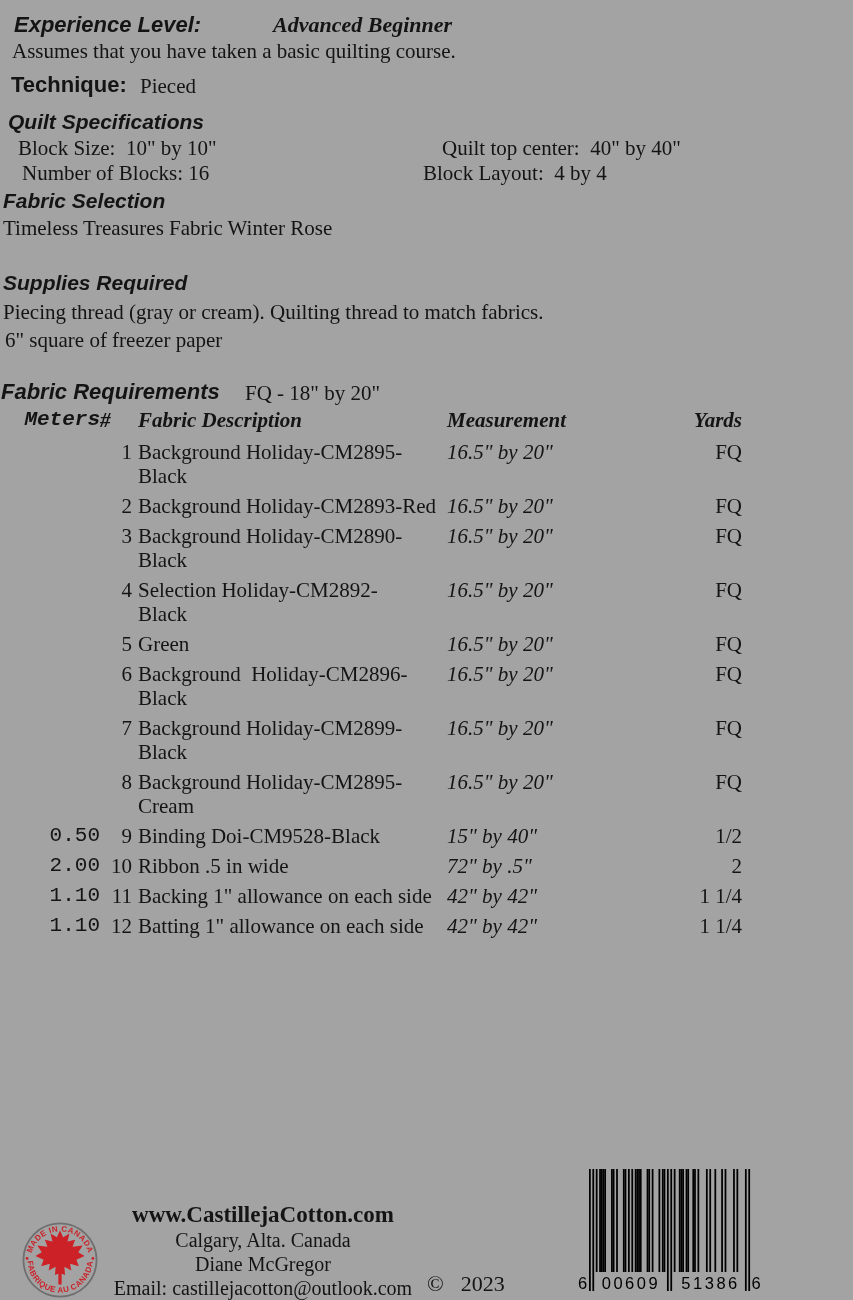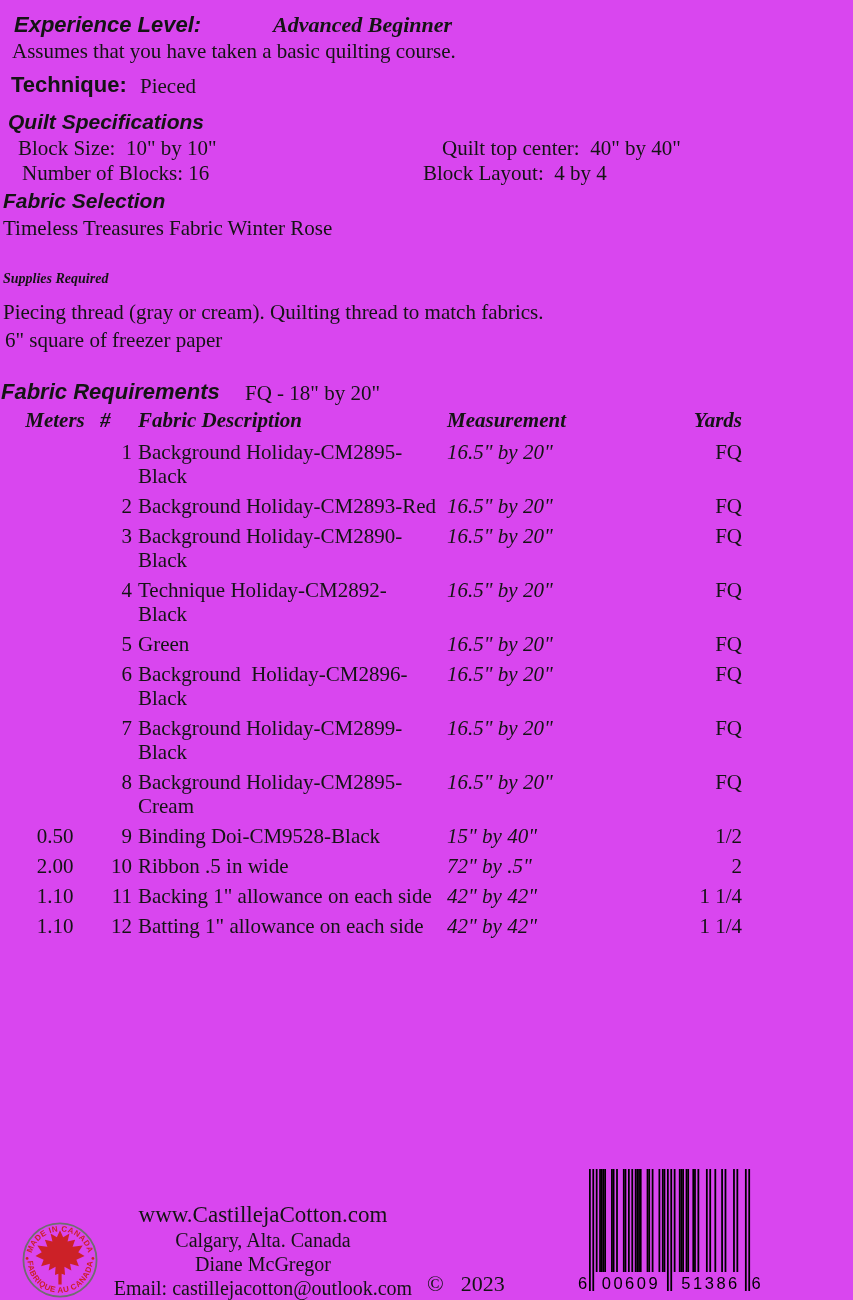--- a/index.html
+++ b/index.html
@@ -1,40 +1,40 @@
 <!DOCTYPE html>
 <html><head>
 <meta charset="utf-8">
 <title>Quilt Pattern Sheet</title>
 <style>
   html,body{margin:0;padding:0;background:#e8e8e8;}
-  #page{position:relative;width:853px;height:1300px;background:#d946ef;overflow:hidden;
+  #page{position:relative;width:853px;height:1300px;background:#a3a3a3;overflow:hidden;
         font-family:"Liberation Serif",serif;color:#141414;margin:0 auto;}
   .abs{position:absolute;white-space:pre;}
   .serif{font-family:"Liberation Serif",serif;font-size:21px;}
   .serif-bi{font-family:"Liberation Serif",serif;font-weight:bold;font-style:italic;}
   .sans-bi{font-family:"Liberation Sans",sans-serif;font-weight:bold;font-style:italic;}
   .sans-b{font-family:"Liberation Sans",sans-serif;font-weight:bold;}
 
   
   #fab-table{position:absolute;left:10px;top:408px;width:742px;}
   .t-head,.t-row{display:grid;grid-template-columns:90px 32px 310px 180px 120px;align-items:start;}
   .t-head{font-family:"Liberation Serif",serif;font-weight:bold;font-style:italic;font-size:21px;
           line-height:24px;margin-bottom:8px;}
   .t-row{font-size:21px;line-height:24px;margin-bottom:6px;}
-  .c-meters{text-align:center;}
+  .c-meters{text-align:right;font-family:Liberation Mono, monospace;}
   .c-num{text-align:right;}
   .c-desc{padding-left:6px;white-space:pre-wrap;}
   .c-meas{padding-left:5px;font-style:italic;white-space:pre;}
   .c-yards{text-align:right;}
   .t-head .c-num{text-align:left;}
 
   
   #footer-center{position:absolute;left:85px;top:1201px;width:356px;text-align:center;}
-  #footer-center .site{font-family:"Liberation Serif",serif;font-weight:normal;font-size:23px;line-height:27px;}
+  #footer-center .site{font-family:"Liberation Serif",serif;font-weight:bold;font-size:23px;line-height:27px;}
   #footer-center .fline{font-size:20px;line-height:24px;}
   #copyright{position:absolute;left:427px;top:1271px;font-size:22px;display:flex;gap:17px;}
   #logo{position:absolute;left:21px;top:1221px;width:78px;height:78px;}
   #barcode{position:absolute;left:573px;top:1169px;}
   #barcode text{font-family:"Liberation Sans",sans-serif;font-size:16.5px;fill:#000;}
   .ring-text{font-family:"Liberation Sans",sans-serif;font-size:9.8px;font-weight:bold;letter-spacing:0.6px;}
 </style>
 </head>
 <body>
 
@@ -49,21 +49,21 @@
 
   <div class="abs sans-bi" style="left:8px;top:110px;font-size:21px;">Quilt Specifications</div>
   <div class="abs serif" style="left:18px;top:136px;">Block Size:  10" by 10"</div>
   <div class="abs serif" style="left:442px;top:136px;">Quilt top center:  40" by 40"</div>
   <div class="abs serif" style="left:22px;top:161px;">Number of Blocks: 16</div>
   <div class="abs serif" style="left:423px;top:161px;">Block Layout:  4 by 4</div>
 
   <div class="abs sans-bi" style="left:3px;top:189px;font-size:21px;">Fabric Selection</div>
   <div class="abs serif" style="left:3px;top:216px;">Timeless Treasures Fabric Winter Rose</div>
 
-  <div class="abs sans-bi" style="left:3px;top:271px;font-size:14px;font-family:Liberation Serif, serif;">Supplies Required</div>
+  <div class="abs sans-bi" style="left:3px;top:271px;font-size:21px;">Supplies Required</div>
   <div class="abs serif" style="left:3px;top:300px;">Piecing thread (gray or cream). Quilting thread to match fabrics.</div>
   <div class="abs serif" style="left:5px;top:328px;">6" square of freezer paper</div>
 
   <div class="abs sans-bi" style="left:1px;top:379px;font-size:22px;">Fabric Requirements</div>
   <div class="abs serif" style="left:245px;top:381px;">FQ - 18" by 20"</div>
 
   <div id="fab-table">
     <div class="t-head">
       <div class="c-meters">Meters</div>
       <div class="c-num">#</div>
@@ -89,21 +89,21 @@
         <div class="t-row">
           <div class="c-meters"></div>
           <div class="c-num">3</div>
           <div class="c-desc"><div>Background Holiday-CM2890-</div><div>Black</div></div>
           <div class="c-meas">16.5" by 20"</div>
           <div class="c-yards">FQ</div>
         </div>
         <div class="t-row">
           <div class="c-meters"></div>
           <div class="c-num">4</div>
-          <div class="c-desc"><div>Technique Holiday-CM2892-</div><div>Black</div></div>
+          <div class="c-desc"><div>Selection Holiday-CM2892-</div><div>Black</div></div>
           <div class="c-meas">16.5" by 20"</div>
           <div class="c-yards">FQ</div>
         </div>
         <div class="t-row">
           <div class="c-meters"></div>
           <div class="c-num">5</div>
           <div class="c-desc"><div>Green</div></div>
           <div class="c-meas">16.5" by 20"</div>
           <div class="c-yards">FQ</div>
         </div>

